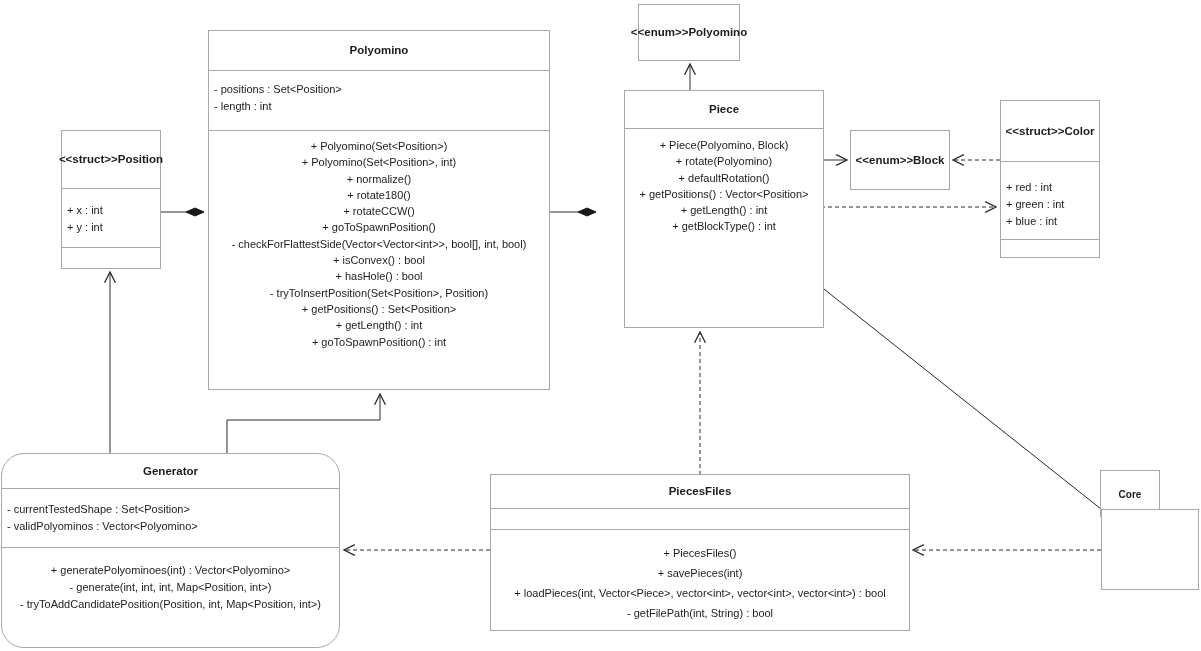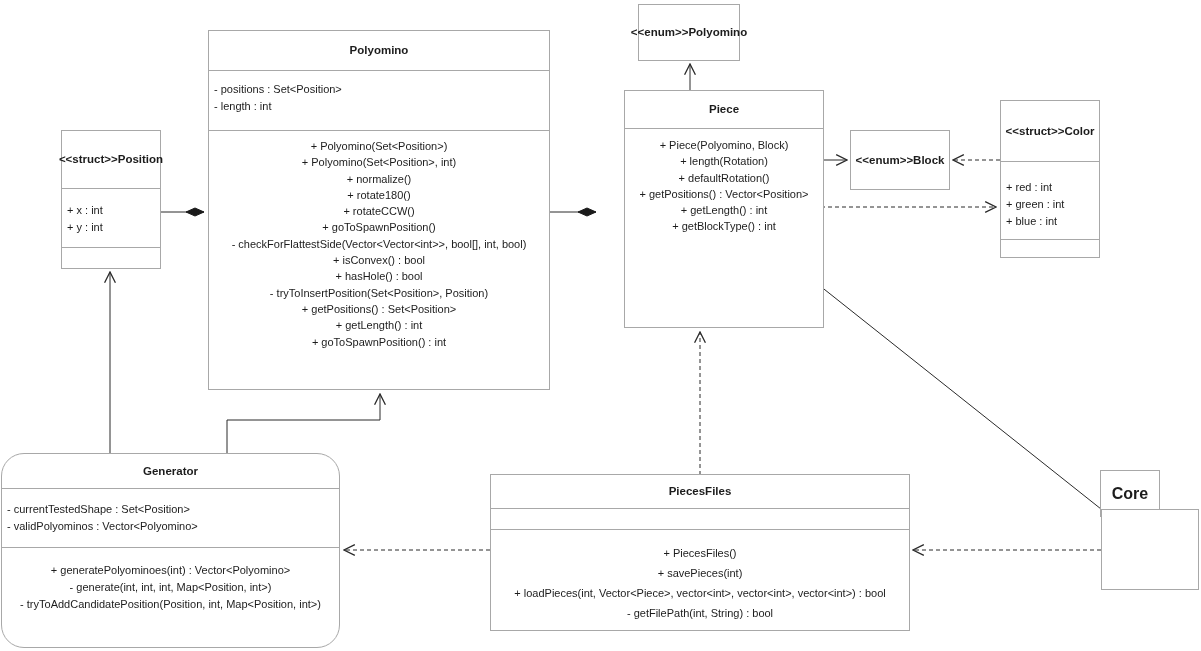--- a/index.html
+++ b/index.html
@@ -111,21 +111,21 @@
       <span>Polyomino</span>
     </div>
   </div>
 
   <div class="uml-box" style="left:600px; top:90px; width:200px; height:238px;margin-left:24px;">
     <div class="uml-title" style="height:38px;">
       <span>Piece</span>
     </div>
     <div class="uml-sect last" style="height:112px; padding-top:8px; line-height:16.3px;">
       <div class="ln">+ Piece(Polyomino, Block)</div>
-      <div class="ln">+ length(Rotation)</div>
+      <div class="ln">+ rotate(Polyomino)</div>
       <div class="ln">+ defaultRotation()</div>
       <div class="ln">+ getPositions() : Vector&lt;Position&gt;</div>
       <div class="ln">+ getLength() : int</div>
       <div class="ln">+ getBlockType() : int</div>
     </div>
   </div>
 
   <div class="uml-box" style="left:850px; top:130px; width:100px; height:60px;">
     <div class="uml-title no-border" style="height:58px;">
       <span>&lt;&lt;enum&gt;&gt;</span>
@@ -168,19 +168,19 @@
     <div class="uml-sect" style="height:21px;"></div>
     <div class="uml-sect last" style="height:100px; padding-top:13px; line-height:20px;">
       <div class="ln">+ PiecesFiles()</div>
       <div class="ln">+ savePieces(int)</div>
       <div class="ln">+ loadPieces(int, Vector&lt;Piece&gt;, vector&lt;int&gt;, vector&lt;int&gt;, vector&lt;int&gt;) : bool</div>
       <div class="ln">- getFilePath(int, String) : bool</div>
     </div>
   </div>
 
   <div>
-    <div class="uml-box" style="left:1100px; top:470px; width:60px; height:47px; border-bottom:none; display:flex; align-items:center; justify-content:center; font-weight:bold; font-size:16px;text-align:center;">
+    <div class="uml-box" style="left:1100px; top:470px; width:60px; height:47px; border-bottom:none; display:flex; align-items:center; justify-content:center; font-weight:bold; font-size:10px;text-align:center;">
       <span>Core</span>
     </div>
     <div class="uml-box" style="left:1101px; top:509px; width:98px; height:81px;"></div>
   </div>
 
 </div>
 
 </body></html>

